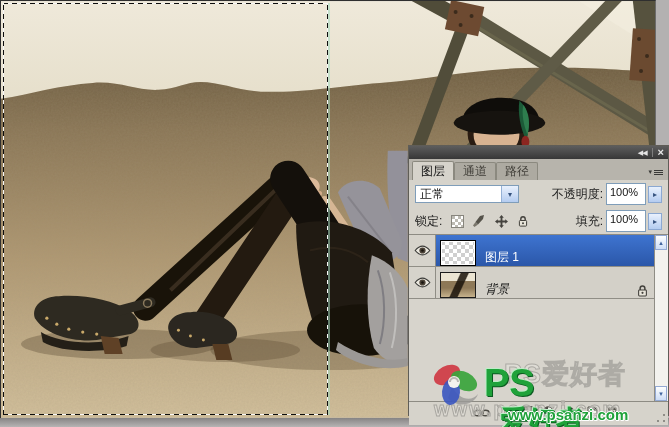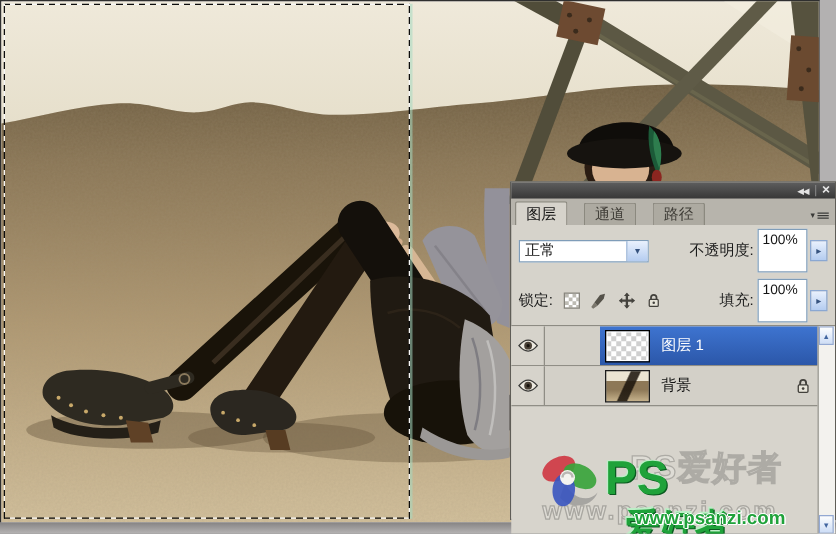--- a/index.html
+++ b/index.html
@@ -21,56 +21,56 @@
   .ant.lef{top:0;bottom:0;left:0;}
   .ant.rig{top:0;bottom:0;right:0;}
   .sel-glow{position:absolute;left:327px;top:2px;width:2px;height:412px;background:rgba(165,218,193,.55);pointer-events:none;}
   
   .panel{position:absolute;left:408px;top:145px;width:261px;height:271px;box-sizing:border-box;
     background:#d6d3cb;border:1px solid #5f5d57;font-size:12px;color:#141414;}
   .p-top{height:13px;background:linear-gradient(#5d5d5d,#373737);display:flex;align-items:center;justify-content:flex-end;gap:5px;padding:0 4px;}
   .p-top .collapse{font-size:7px;color:#e4e4e4;letter-spacing:-1px;cursor:default;}
   .p-top .sep{width:1px;height:9px;background:#7d7d7d;}
   .p-top .close{font-size:11px;line-height:9px;color:#e8e8e8;font-weight:bold;cursor:default;}
-  .p-tabs{height:21px;background:#b7b4ac;display:flex;align-items:flex-end;padding-left:3px;gap:13px;}
+  .p-tabs{height:21px;background:#b7b4ac;display:flex;align-items:flex-end;padding-left:3px;gap:0;}
   .tab{height:17px;line-height:17px;padding:0 8px;background:#adaaa1;color:#403e38;
     border:1px solid #8b897f;border-bottom:none;border-radius:2px 2px 0 0;}
   .tab.active{background:#d6d3cb;color:#131313;height:18px;line-height:18px;}
   .flyout{margin-left:auto;margin-right:5px;display:flex;align-items:center;gap:2px;padding-bottom:4px;}
   .flyout .tri{font-size:7px;color:#3a3a38;}
   .flyout .lines{width:9px;height:1px;background:#3a3a38;box-shadow:0 2px 0 #3a3a38,0 4px 0 #3a3a38;margin-top:-4px;}
   .p-row{display:flex;align-items:center;padding:3px 6px 2px;}
   .combo{width:104px;height:18px;box-sizing:border-box;background:#fff;border:1px solid #7f9db9;display:flex;align-items:center;}
   .combo .txt{flex:1;padding:0 4px;font-size:12px;}
   .combo .cbtn{width:16px;height:16px;background:linear-gradient(#e9f1fd,#b4ccf0);border-left:1px solid #95b1d6;
     color:#35527e;font-size:8px;display:flex;align-items:center;justify-content:center;}
   .vgroup{margin-left:auto;display:flex;align-items:center;}
   .vlabel{margin-right:3px;color:#1b1b1b;}
-  .vbox{width:40px;height:35px;box-sizing:border-box;background:#fff;border:1px solid #7f9db9;
+  .vbox{width:40px;height:22px;box-sizing:border-box;background:#fff;border:1px solid #7f9db9;
     font-size:11px;padding:2px 3px 0;}
   .spin{width:14px;height:17px;box-sizing:border-box;margin-left:2px;background:linear-gradient(#e9f1fd,#b4ccf0);
     border:1px solid #8ba8d2;color:#35527e;font-size:8px;display:flex;align-items:center;justify-content:center;}
   .lockicons{display:flex;align-items:center;gap:6px;margin-left:4px;}
   .lk{width:16px;height:15px;display:flex;align-items:center;justify-content:center;}
   .checker-sm{width:11px;height:11px;border:1px solid #87857d;
     background:conic-gradient(#fff 0 25%,#bdbbb3 0 50%,#fff 0 75%,#bdbbb3 0) 0 0/6px 6px;}
   .p-list{position:relative;height:166px;background:#d7d4cc;border-top:1px solid #8d8b83;border-bottom:1px solid #8d8b83;overflow:hidden;padding-right:13px;}
   .lrow{height:31px;display:flex;align-items:stretch;border-bottom:1px solid #908e86;background:#d3d0c8;}
   .eyecell{width:26px;border-right:1px solid #8f8d85;display:flex;align-items:center;justify-content:center;background:#d6d3cb;}
-  .lmain{flex:1;display:flex;align-items:center;padding-left:4px;margin-left:44px;}
+  .lmain{flex:1;display:flex;align-items:flex-end;padding-left:4px;}
   .lmain.selected{background:linear-gradient(#3e74d0,#2b57a9);color:#fff;}
   .thumb{width:36px;height:26px;margin-right:9px;box-sizing:border-box;}
   .thumb.checker{background:conic-gradient(#fff 0 25%,#cfcfcf 0 50%,#fff 0 75%,#cfcfcf 0) 0 0/8px 8px;
     border:1px solid #000;box-shadow:inset 0 0 0 1px #fff;}
   .thumb.photo{border:1px solid #1c1c1c;
     background:
       linear-gradient(115deg,rgba(0,0,0,0) 42%,rgba(25,18,10,.85) 45% 60%,rgba(0,0,0,0) 63%),
       linear-gradient(#ebe4d2 0 32%,#8d7857 33% 62%,#c6b28c 100%);}
   .lname{font-size:12px;}
-  .lname.bg{}
+  .lname.bg{font-style:italic;}
   .baglock{margin-left:auto;margin-right:7px;display:flex;align-items:center;}
   .scroll{position:absolute;right:0;top:0;bottom:0;width:13px;background:#f3f2ee;border-left:1px solid #8f8d85;}
   .sbtn{position:absolute;left:0;width:12px;height:15px;background:linear-gradient(#fdfefe,#cdddf6);
     border:1px solid #93a9d3;box-sizing:border-box;color:#41659f;font-size:7px;display:flex;align-items:center;justify-content:center;}
   .sbtn.up{top:0;} .sbtn.down{bottom:0;}
   .p-bottom{height:23px;display:flex;align-items:center;gap:9px;padding-left:64px;position:relative;background:#d6d3cb;}
   .fx{font-family:"Liberation Serif","DejaVu Serif",serif;font-style:italic;font-weight:bold;font-size:12px;color:#3d3b36;margin-top:36px;}
   .grip{position:absolute;right:1px;bottom:1px;width:12px;height:12px;
     background:
      radial-gradient(circle at 9px 3px,#8f8d87 1px,transparent 1.4px),

